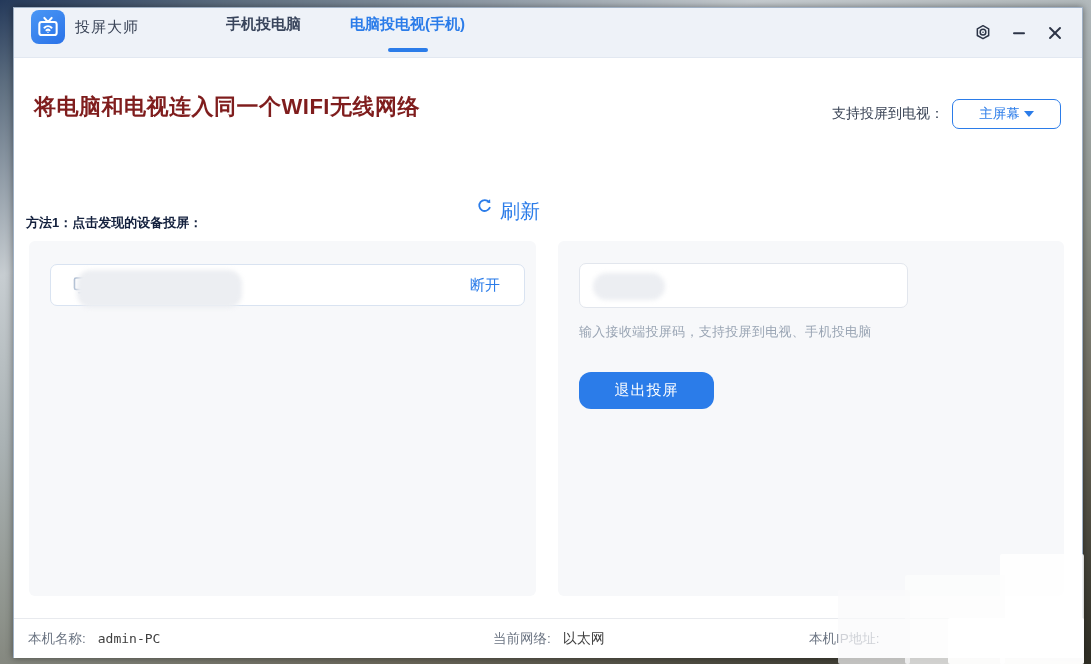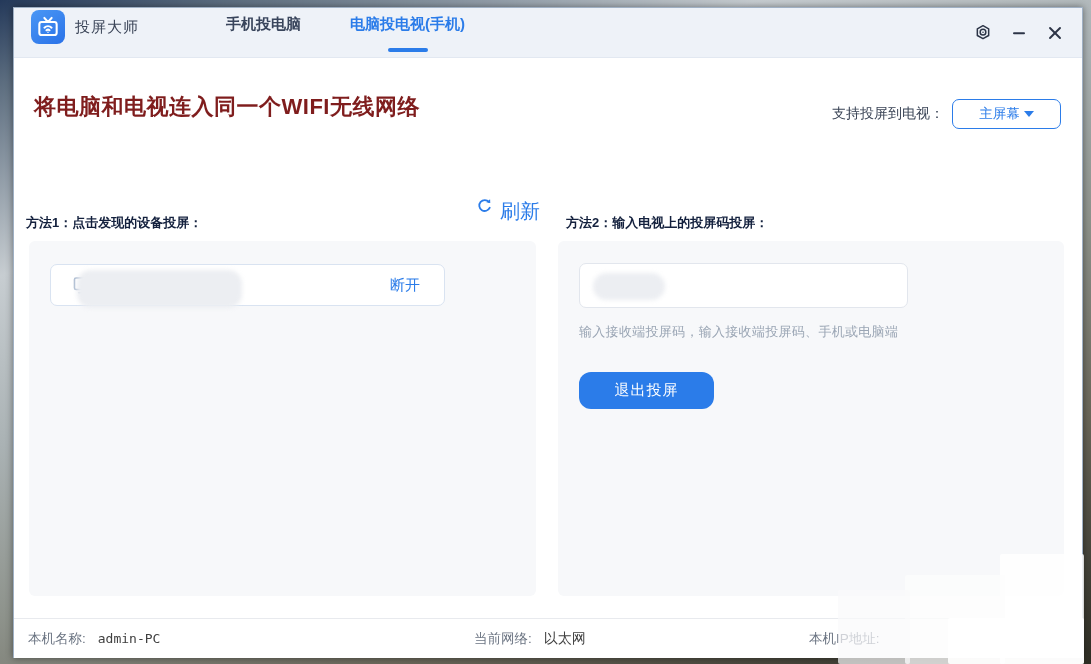--- a/index.html
+++ b/index.html
@@ -68,21 +68,21 @@
     position:absolute; left:462px; top:190px; display:flex; align-items:flex-start; gap:7px;
     color:#2b7ce9; font-size:20px; cursor:pointer;
   }
 
   
   .panel { position:absolute; top:233px; height:355px; background:#f7f8fa; border-radius:6px; }
   .panel-left  { left:15px;  width:507px; }
   .panel-right { left:544px; width:506px; }
 
   .device-card {
-    position:absolute; left:21px; top:23px; width:395px; height:42px;
+    position:absolute; left:21px; top:23px; width:475px; height:42px;
     background:#fff; border:1px solid #d9e3f1; border-radius:7px;
     display:flex; align-items:center; padding:0 24px 0 20px; cursor:pointer;
   }
   .disconnect { margin-left:auto; color:#2b7ce9; font-size:15px; cursor:pointer; }
 
   .redact { background:#eceef2; filter:blur(2px); border-radius:14px; }
   .name-redact { position:absolute; left:26px; top:5px; width:165px; height:38px; }
   .code-input {
     position:absolute; left:21px; top:22px; width:329px; height:45px;
     background:#fff; border:1px solid #e2e6ed; border-radius:7px;
@@ -96,21 +96,21 @@
     cursor:pointer; font-family:inherit; letter-spacing:1px;
   }
 
   
   .footer-sep { position:absolute; left:0; top:610px; width:100%; height:1px; background:#e8eaee; }
   .footer { position:absolute; left:0; top:611px; width:100%; height:39px; background:#fff;padding-left:32px; }
   .f-item { position:absolute; top:0; height:39px; display:flex; align-items:center; gap:12px; }
   .f-label { font-size:13.5px; color:#6b7482; }
   .f-value { font-size:14px; color:#404040; }
   .mono { font-family:"DejaVu Sans Mono","Liberation Mono",monospace; font-size:13px; }
-  .fi-1 { left:14px; } .fi-2 { left:460px;text-align:right; } .fi-3 { left:795px; }
+  .fi-1 { left:14px; } .fi-2 { left:479px;text-align:right; } .fi-3 { left:795px; }
 
   
   .patch { position:absolute; background:rgba(255,255,255,.82); border-radius:2px; z-index:50; }
   .patch.p1 { left:1000px; top:554px; width:84px;  height:110px; }
   .patch.p2 { left:905px;  top:575px; width:100px; height:89px; background:rgba(252,252,253,.78); }
   .patch.p3 { left:838px;  top:590px; width:72px;  height:74px; background:rgba(250,250,251,.7); }
   .patch.p4 { left:948px;  top:618px; width:136px; height:46px; background:rgba(255,255,255,.9); }
 
   svg { display:block; }
 </style>
@@ -176,39 +176,38 @@
     </div>
 
     <div class="m-head m1">方法1：点击发现的设备投屏：</div>
     <div class="refresh">
       <svg width="17" height="17" viewBox="0 0 18 18">
         <path d="M14.6 10.3 a5.8 5.8 0 1 1 -0.9 -6.1" fill="none" stroke="#2b7ce9" stroke-width="1.9" stroke-linecap="round"></path>
         <path d="M14.9 1.2 L15.1 5.4 L10.9 4.4 Z" fill="#2b7ce9"></path>
       </svg>
       <span>刷新</span>
     </div>
-    <div class="m-head m2">方法2：输入电视上的投屏码投屏：</div>
 
     <div class="panel panel-left">
       <div class="device-card">
         <svg width="24" height="24" viewBox="0 0 24 24" fill="none" stroke="#aebdd2" stroke-width="1.6" stroke-linecap="round">
           <rect x="3.5" y="5" width="17" height="11.5" rx="1.6"></rect>
           <line x1="12" y1="16.5" x2="12" y2="19.4"></line>
           <line x1="8" y1="19.8" x2="16" y2="19.8"></line>
         </svg>
         <div class="redact name-redact"></div>
         <span class="disconnect">断开</span>
       </div>
     </div>
 
     <div class="panel panel-right">
       <div class="code-input">
         <div class="redact input-redact"></div>
       </div>
-      <div class="hint">输入接收端投屏码，输入接收端投屏码、手机或电脑端</div>
+      <div class="hint">输入接收端投屏码，支持投屏到电视、手机投电脑</div>
       <button class="exit-btn">退出投屏</button>
     </div>
 
     <div class="footer-sep"></div>
     <div class="footer">
       <div class="f-item fi-1">
         <span class="f-label">本机名称:</span>
         <span class="f-value mono">admin-PC</span>
       </div>
       <div class="f-item fi-2">

